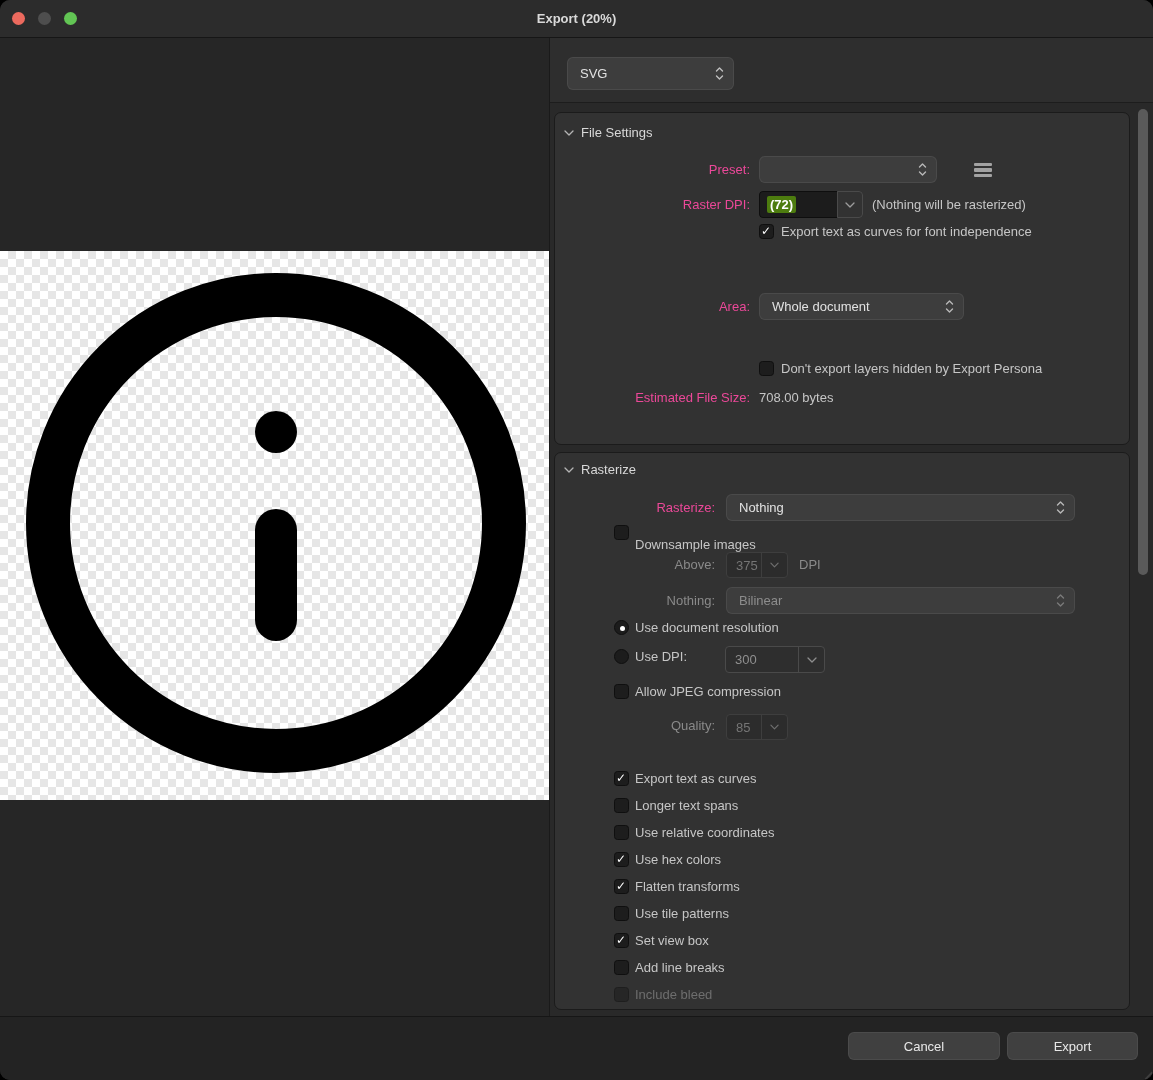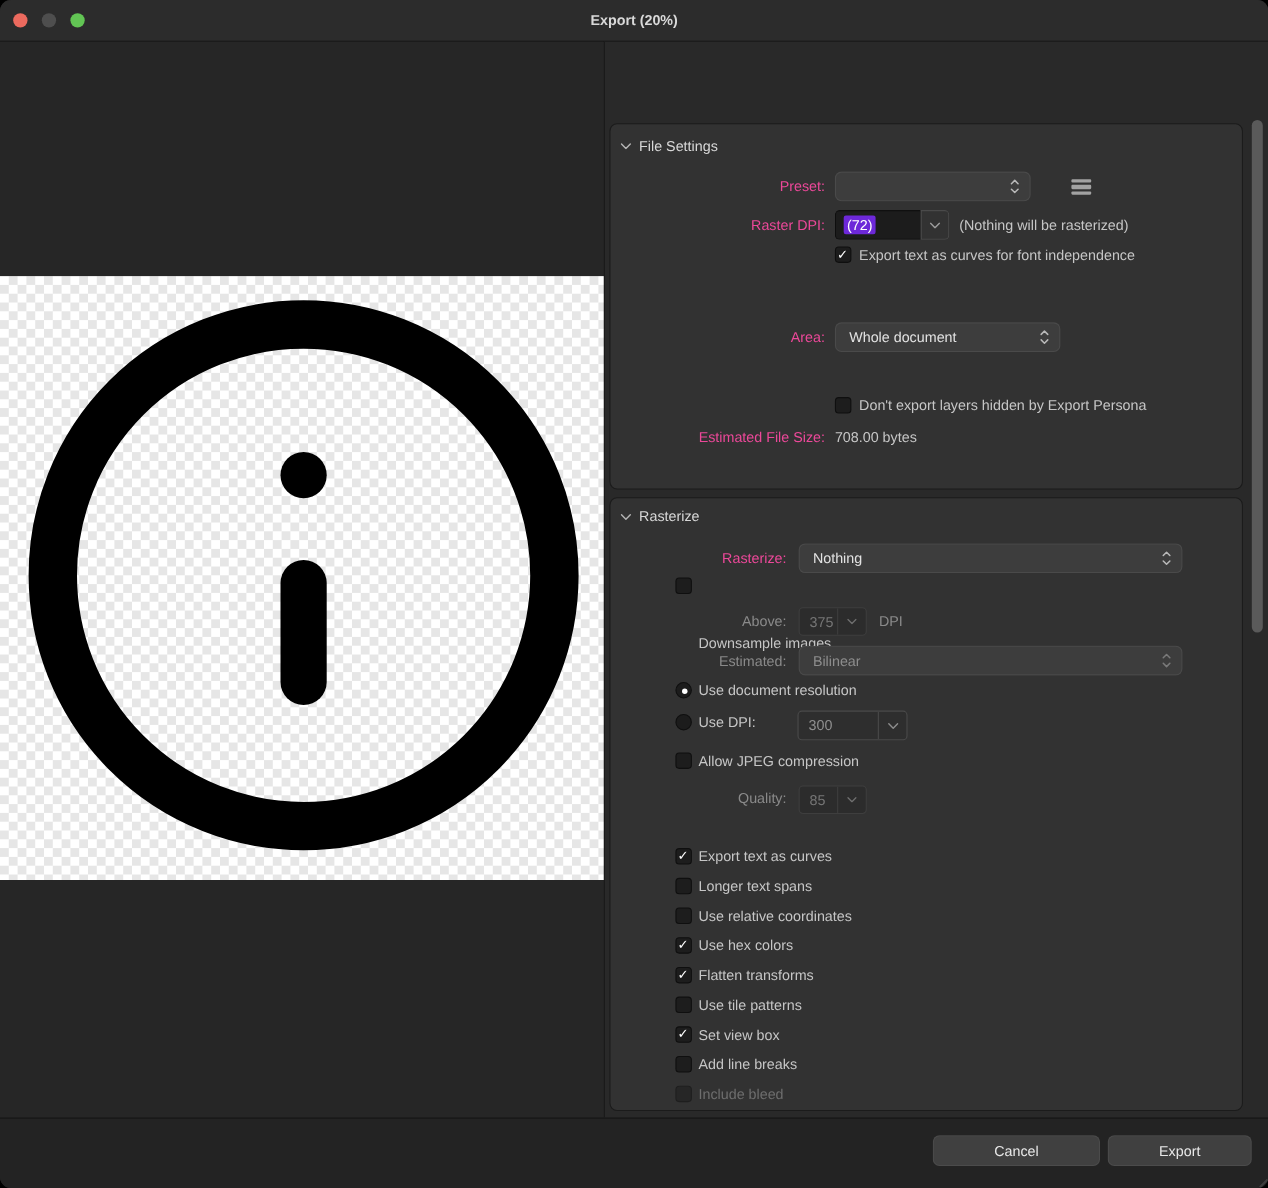--- a/index.html
+++ b/index.html
@@ -35,21 +35,21 @@
   .dropdown.disabled .stepper path{stroke:#7a7a7a;}
 
   .combo{position:absolute;display:flex;background:#2e2e2e;border:1px solid #4a4a4a;border-radius:4px;color:#8f8f8f;font-size:13px;overflow:hidden;}
   .combo .c-text{flex:1;display:flex;align-items:center;padding-left:9px;}
   .combo .c-btn{flex:none;width:26px;border-left:1px solid #4a4a4a;display:flex;align-items:center;justify-content:center;}
   .combo.dim{border-color:#3e3e3e;color:#757575;background:#2c2c2c;}
   .combo.dim .c-btn{border-left-color:#3e3e3e;}
 
   .dpi-combo{position:absolute;display:flex;border-radius:4px;overflow:hidden;}
   .dpi-input{width:78px;height:27px;background:#1c1c1c;display:flex;align-items:center;padding-left:7px;font-size:13px;border:1px solid #0e0e0e;border-right:none;border-radius:4px 0 0 4px;}
-  .dpi-sel{background:#6d28d9;color:#ffffff;padding:1px 3px;border-radius:2px;font-weight:400;}
+  .dpi-sel{background:#4d7c0f;color:#ffffff;padding:1px 3px;border-radius:2px;font-weight:700;}
   .dpi-btn{width:26px;height:27px;background:#323232;border:1px solid #4a4a4a;border-radius:0 4px 4px 0;display:flex;align-items:center;justify-content:center;}
 
   .groupbox{position:absolute;left:4px;width:576px;background:#323232;border:1px solid #1b1b1b;border-radius:7px;}
   .gb-head{position:absolute;left:9px;display:flex;align-items:center;gap:7px;color:#d8d8d8;font-size:13px;}
   .gb-head svg{margin-top:1px;}
 
   .lbl{position:absolute;color:#ec4899;font-size:13px;text-align:right;white-space:nowrap;}
   .val{position:absolute;color:#c6c6c6;font-size:13px;white-space:nowrap;}
   .dim-text{color:#8a8a8a;}
 
@@ -96,20 +96,29 @@
       <svg class="preview-svg" width="549" height="549" viewBox="0 0 549 549">
         <circle cx="276" cy="272" r="228" fill="none" stroke="#000000" stroke-width="44"></circle>
         <circle cx="276" cy="181" r="21" fill="#000000"></circle>
         <rect x="255" y="258" width="42" height="132" rx="21" fill="#000000"></rect>
       </svg>
     </div>
   </div>
 
   <div class="panel">
 
+    <div class="format-bar">
+      <div class="dropdown" style="left:17px;top:19px;width:167px;height:33px;">
+        <span class="dd-text">SVG</span>
+        <svg class="stepper" width="9" height="17" viewBox="0 0 9 17">
+            <path d="M1.5 6 L4.5 3 L7.5 6" stroke="#c0c0c0" stroke-width="1.4" fill="none" stroke-linecap="round" stroke-linejoin="round"></path>
+            <path d="M1.5 11 L4.5 14 L7.5 11" stroke="#c0c0c0" stroke-width="1.4" fill="none" stroke-linecap="round" stroke-linejoin="round"></path>
+          </svg>
+      </div>
+    </div>
 
     <div class="groupbox" style="top:74px;height:333px;">
       <div class="gb-head" style="top:12px;">
         <svg width="10" height="6" viewBox="0 0 10 6">
             <path d="M1 1 L5 5 L9 1" stroke="#b5b5b5" stroke-width="1.3" fill="none" stroke-linecap="round" stroke-linejoin="round"></path>
           </svg>
         <span>File Settings</span>
       </div>
 
       <div class="lbl" style="left:0;width:195px;top:43px;line-height:27px;">Preset:</div>
@@ -169,34 +178,34 @@
       <div class="lbl" style="left:0;width:160px;top:41px;line-height:27px;">Rasterize:</div>
       <div class="dropdown" style="left:171px;top:41px;width:349px;height:27px;">
         <span class="dd-text">Nothing</span>
         <svg class="stepper" width="9" height="17" viewBox="0 0 9 17">
             <path d="M1.5 6 L4.5 3 L7.5 6" stroke="#b8b8b8" stroke-width="1.4" fill="none" stroke-linecap="round" stroke-linejoin="round"></path>
             <path d="M1.5 11 L4.5 14 L7.5 11" stroke="#b8b8b8" stroke-width="1.4" fill="none" stroke-linecap="round" stroke-linejoin="round"></path>
           </svg>
       </div>
 
       <div class="checkbox" style="left:59px;top:72px;"></div>
-      <div class="cb-label" style="left:80px;top:84px;margin-top:40px;">Downsample images</div>
+      <div class="cb-label" style="left:80px;top:84px;">Downsample images</div>
 
       <div class="lbl dim-text" style="left:0;width:160px;top:99px;line-height:26px;">Above:</div>
       <div class="combo dim" style="left:171px;top:99px;width:62px;height:26px;">
         <span class="c-text">375</span>
         <span class="c-btn">
             <svg width="9" height="6" viewBox="0 0 10 6">
               <path d="M1 1 L5 5 L9 1" stroke="#6f6f6f" stroke-width="1.3" fill="none" stroke-linecap="round" stroke-linejoin="round"></path>
             </svg>
           </span>
       </div>
       <div class="val dim-text" style="left:244px;top:99px;line-height:26px;">DPI</div>
 
-      <div class="lbl dim-text" style="left:0;width:160px;top:134px;line-height:27px;">Estimated:</div>
+      <div class="lbl dim-text" style="left:0;width:160px;top:134px;line-height:27px;">Nothing:</div>
       <div class="dropdown disabled" style="left:171px;top:134px;width:349px;height:27px;">
         <span class="dd-text">Bilinear</span>
         <svg class="stepper" width="9" height="17" viewBox="0 0 9 17">
             <path d="M1.5 6 L4.5 3 L7.5 6" stroke="#7a7a7a" stroke-width="1.4" fill="none" stroke-linecap="round" stroke-linejoin="round"></path>
             <path d="M1.5 11 L4.5 14 L7.5 11" stroke="#7a7a7a" stroke-width="1.4" fill="none" stroke-linecap="round" stroke-linejoin="round"></path>
           </svg>
       </div>
 
       <div class="radio selected" style="left:59px;top:167px;"></div>
       <div class="cb-label" style="left:80px;top:167px;">Use document resolution</div>

